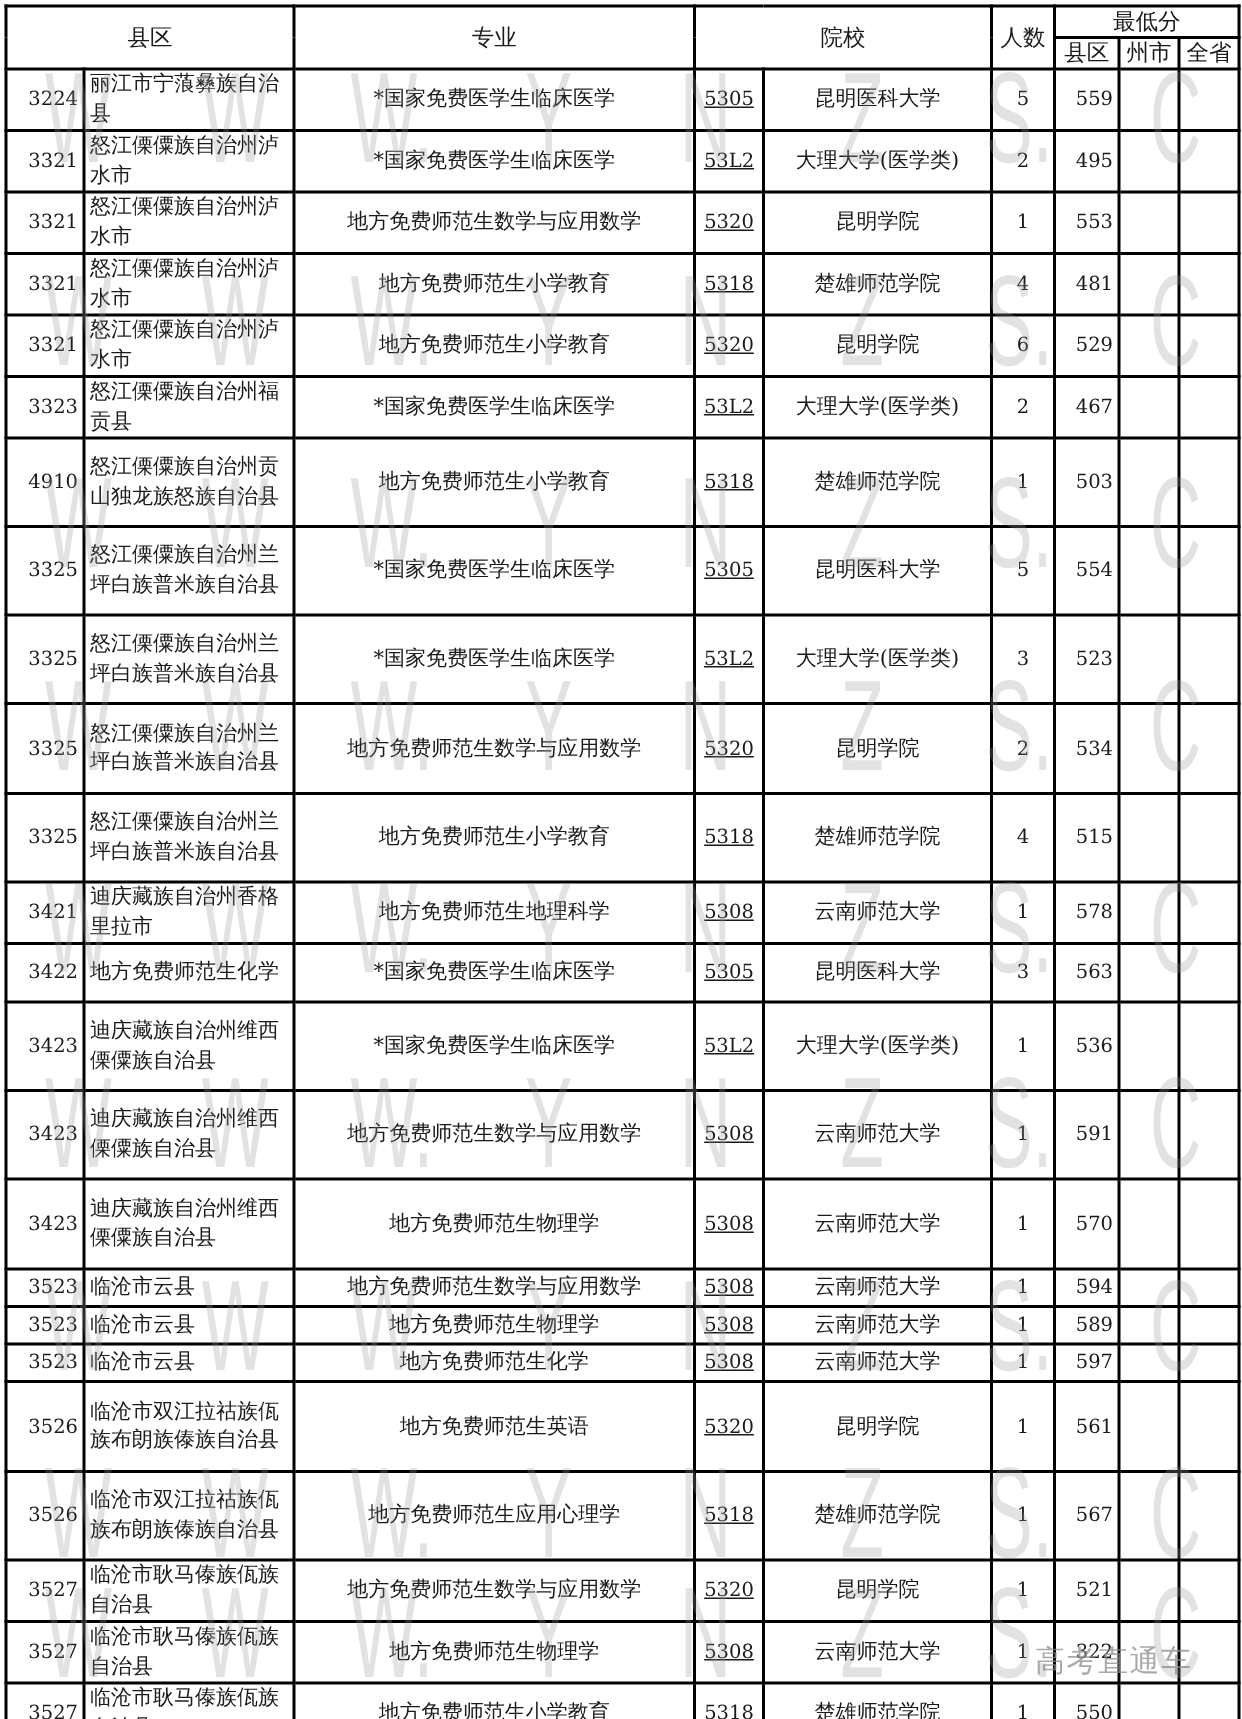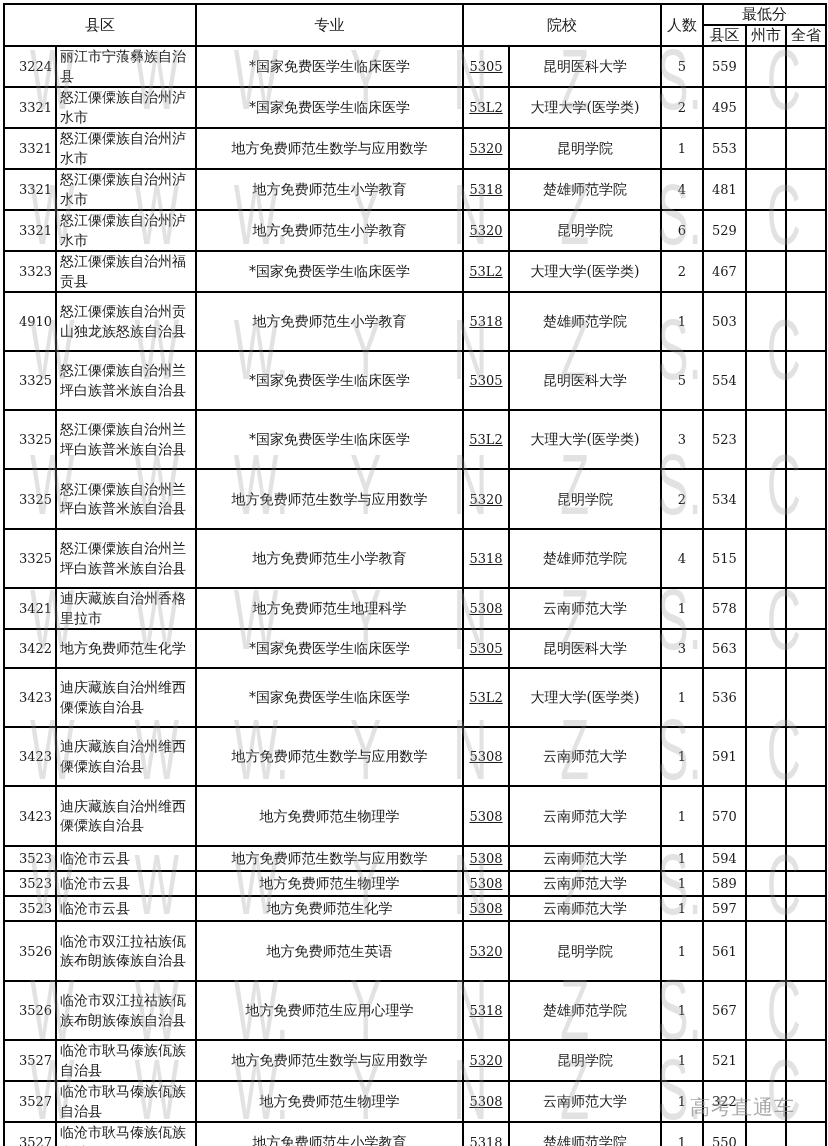--- a/index.html
+++ b/index.html
@@ -14,21 +14,21 @@
     border: 2px solid #000; padding: 0 3px; vertical-align: middle;
     overflow: hidden; font-weight: normal;
   }
   th { text-align: center; font-size: 15px; }
   td.code { text-align: right; font-family: "DejaVu Serif", serif; font-size: 13px; }
   td.name { text-align: left; word-break: break-all; line-height: 19.5px; padding: 0 2px; }
   td.major { text-align: center; padding-left: 3px; }
   td.scode { text-align: center; font-size: 13px; text-decoration: underline; }
   td.school { text-align: center; }
   td.num { text-align: center; font-size: 13px; }
-  td.score { text-align: center; padding-left: 7px; font-size: 13px; }
+  td.score { text-align: right; padding-left: 7px; font-size: 13px; }
   td.blank { }
   .wm {
     position: absolute; left: 0; top: 0; width: 828px; height: 1146px;
     pointer-events: none; overflow: hidden;
   }
   .wm-row {
     position: absolute; left: 0; width: 828px;
     font-family: "Liberation Sans", sans-serif; font-size: 86px; color: rgba(150,150,150,0.28);
     letter-spacing: 0; white-space: nowrap; transform: scaleX(0.55); transform-origin: left top;
   }

